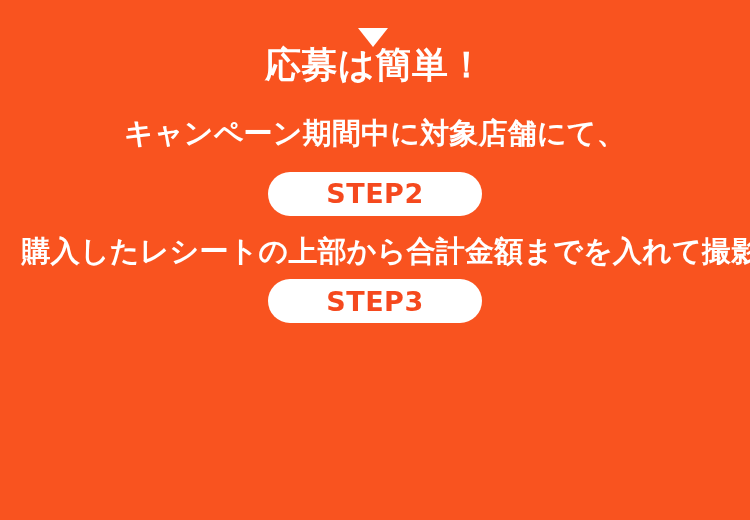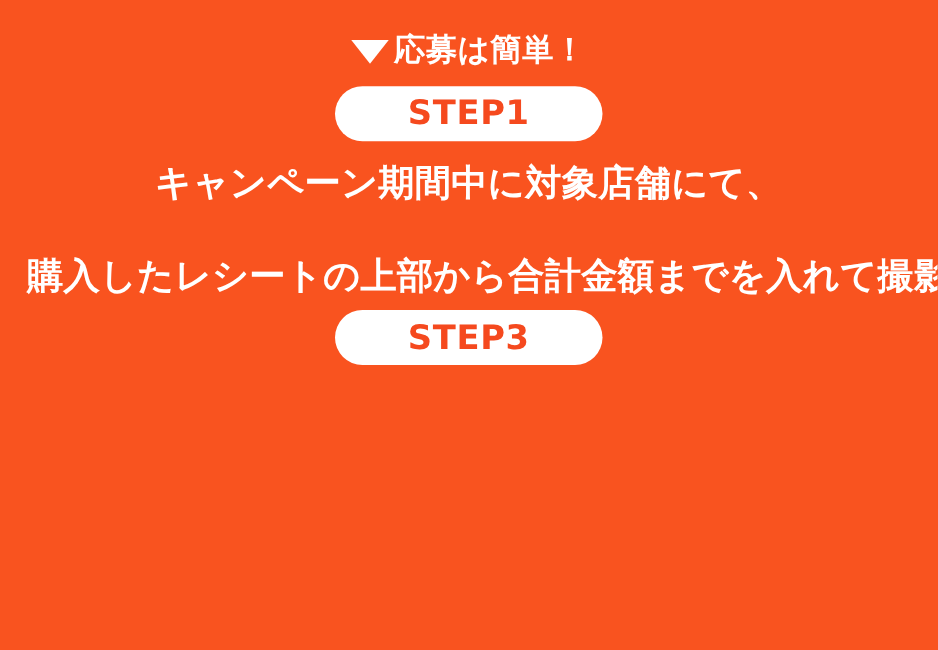--- a/index.html
+++ b/index.html
@@ -23,28 +23,29 @@
     box-sizing: border-box;
     display: flex;
     flex-direction: column;
     align-items: center;
   }
 
   
   .promo-heading {
     margin-top: 26px;
     color: #FFFFFF;
-    font-size: 25px;
+    font-size: 36px;
     font-weight: 700;
     letter-spacing: 0.5px;
     line-height: 1.1;
     white-space: nowrap;
     display: flex;
     align-items: center;
     justify-content: center;
+    flex-direction: column;
   }
   .heading-caret {
     display: inline-block;
     width: 0;
     height: 0;
     border-left: 15px solid transparent;
     border-right: 15px solid transparent;
     border-top: 19px solid #FFFFFF;
     margin-right: 4px;
     position: relative;
@@ -98,29 +99,29 @@
 <body>
 
 <div class="promo-panel">
 
   <div class="promo-heading">
     <span class="heading-caret"></span>
     <span>応募は簡単！</span>
   </div>
 
   <div class="step-block step-1">
-    <div class="step-pill">
-      <span>STEP1</span>
-    </div>
     <div class="step-desc">
       <span class="desc-line">キャンペーン期間中に対象店舗にて、</span>
     </div>
   </div>
 
   <div class="step-block step-2">
+    <div class="step-pill">
+      <span>STEP2</span>
+    </div>
     <div class="step-desc">
       <span class="desc-line">購入したレシートの上部から合計金額までを入れて撮影</span>
     </div>
   </div>
 
   <div class="step-block step-3">
     <div class="step-pill">
       <span>STEP3</span>
     </div>
   </div>

